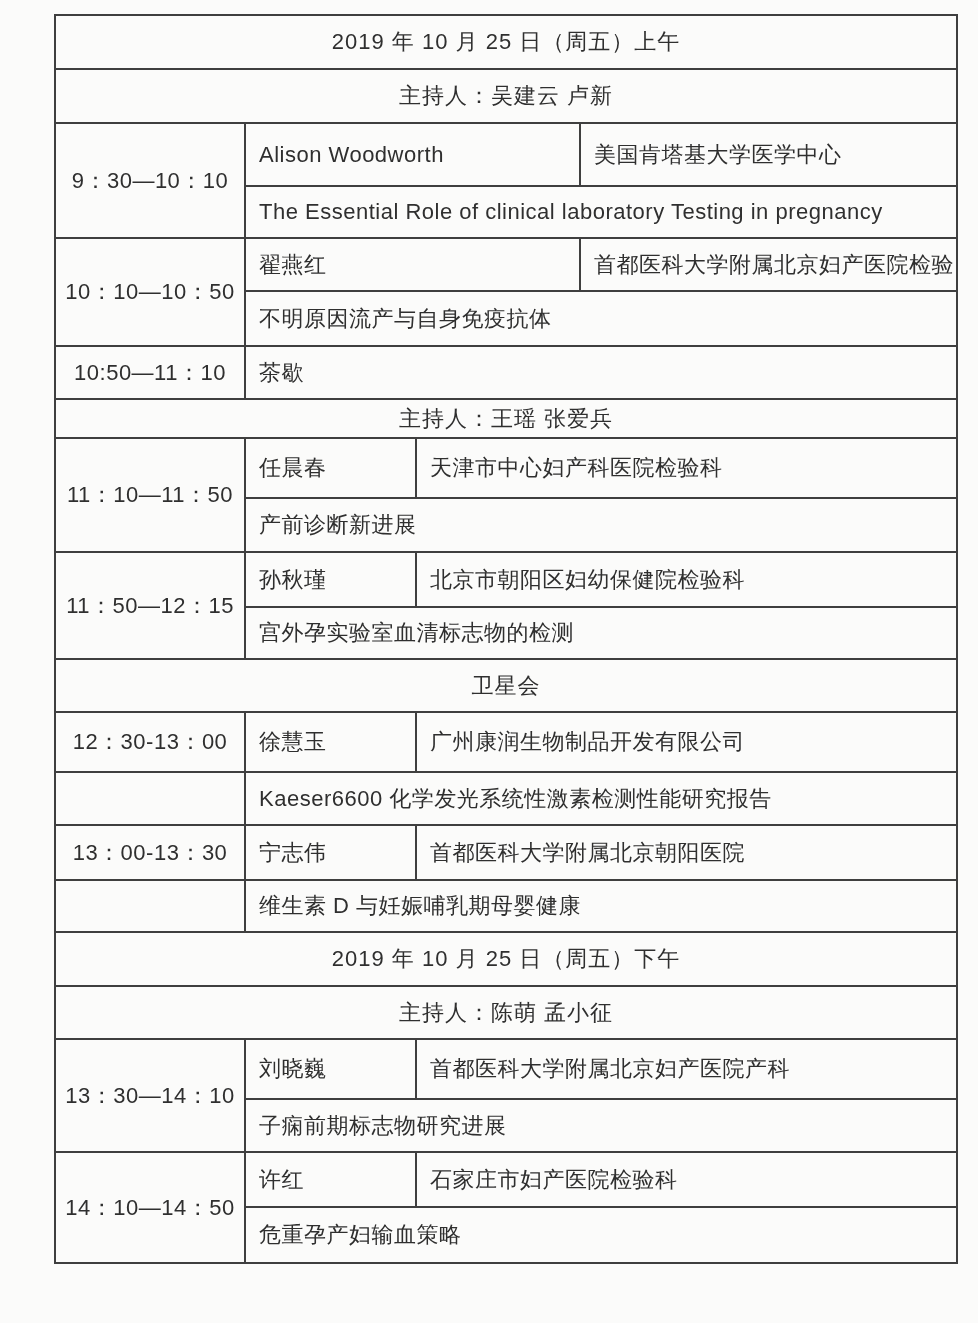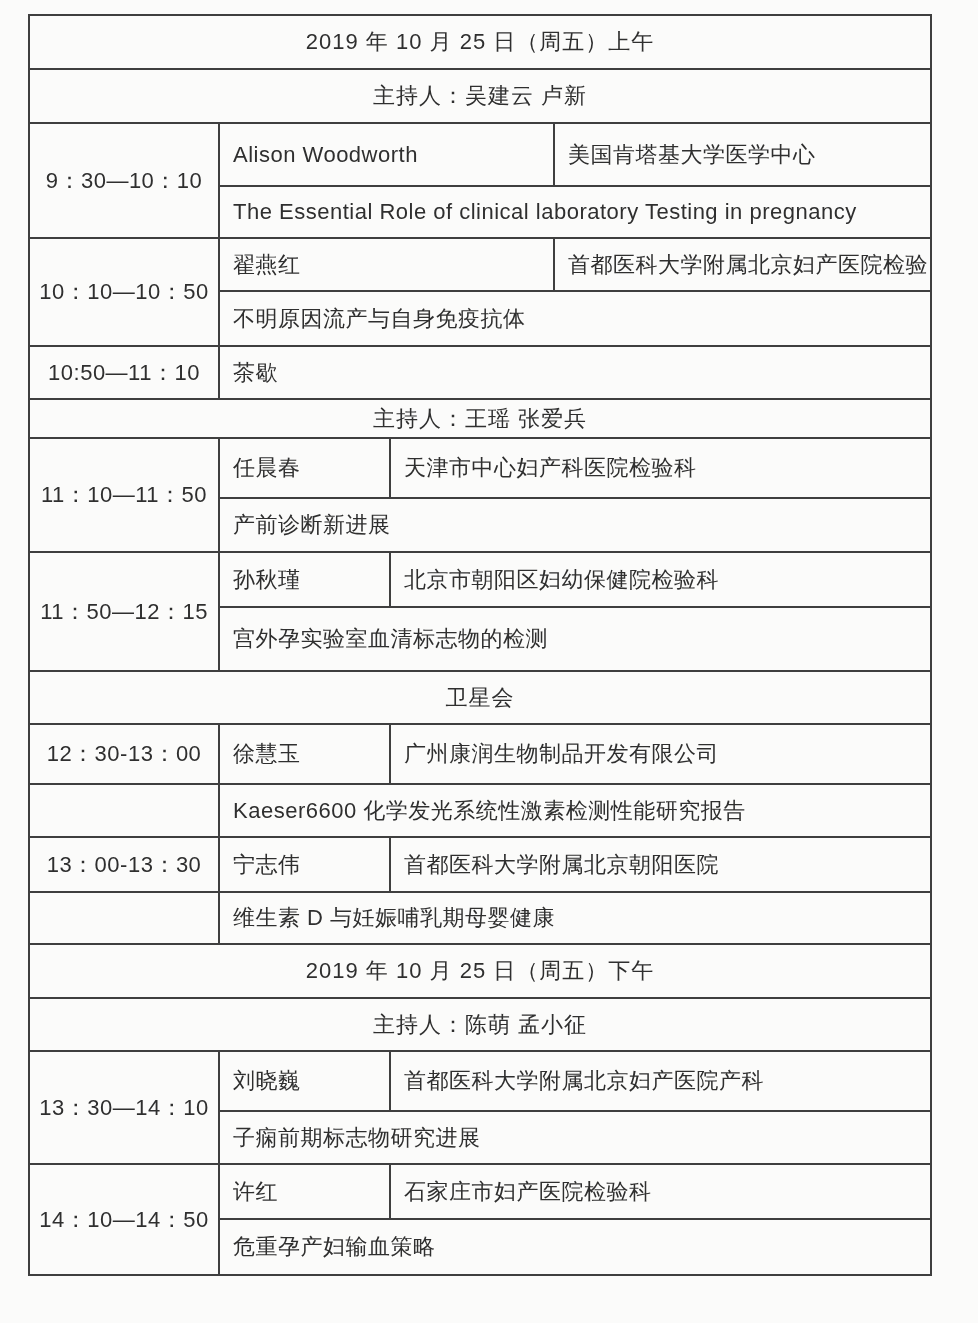--- a/index.html
+++ b/index.html
@@ -9,21 +9,21 @@
   }
   html,body{margin:0;padding:0;}
   body{
     width:978px;height:1323px;
     background:var(--bg);
     font-family:"Liberation Sans","DejaVu Sans",sans-serif;
     color:var(--text);
     position:relative;
     overflow:hidden;
   }
-  .sheet{position:absolute;left:28px;top:14px;}
+  .sheet{position:absolute;left:54px;top:14px;}
   table.schedule{
     border-collapse:collapse;
     table-layout:fixed;
     width:902px;
   }
   col.c1{width:190px;}
   col.c2{width:171px;}
   col.c3{width:164px;}
   col.c4{width:377px;}
   td{
@@ -87,21 +87,21 @@
           <td class="left" colspan="2">天津市中心妇产科医院检验科</td>
         </tr>
         <tr style="height: 54px;">
           <td class="left" colspan="3">产前诊断新进展</td>
         </tr>
         <tr style="height: 55px;">
           <td class="time" colspan="1" rowspan="2">11：50—12：15</td>
           <td class="left" colspan="1">孙秋瑾</td>
           <td class="left" colspan="2">北京市朝阳区妇幼保健院检验科</td>
         </tr>
-        <tr style="height: 64px; font-family: Liberation Serif, serif;">
+        <tr style="height: 52px; font-family: Liberation Serif, serif;">
           <td class="left" colspan="3">宫外孕实验室血清标志物的检测</td>
         </tr>
         <tr style="height: 53px;">
           <td class="center" colspan="4">卫星会</td>
         </tr>
         <tr style="height: 60px;">
           <td class="time">12：30-13：00</td>
           <td class="left" colspan="1">徐慧玉</td>
           <td class="left" colspan="2">广州康润生物制品开发有限公司</td>
         </tr>

